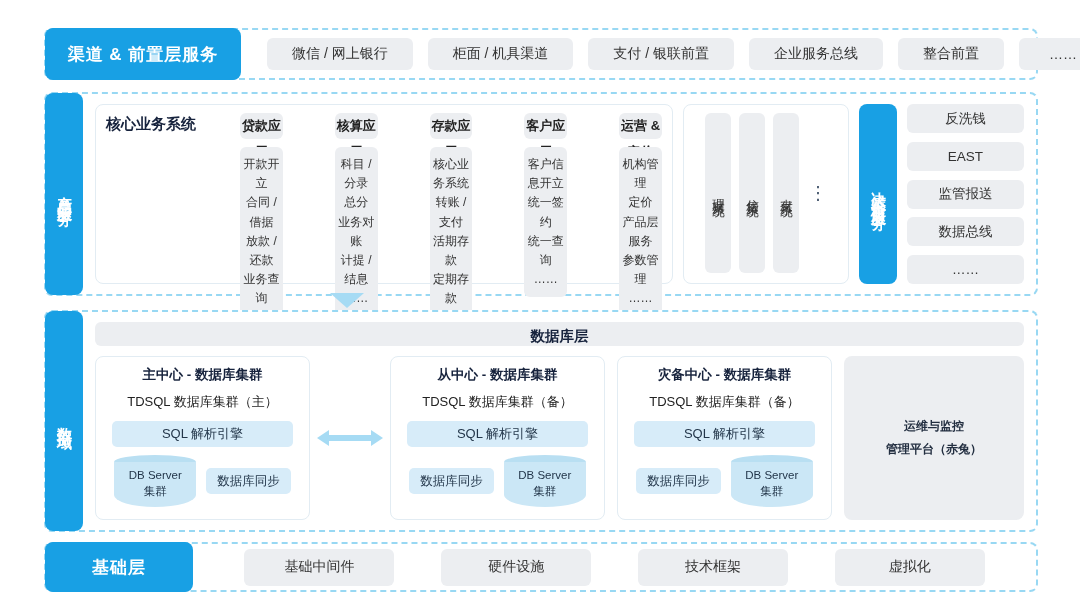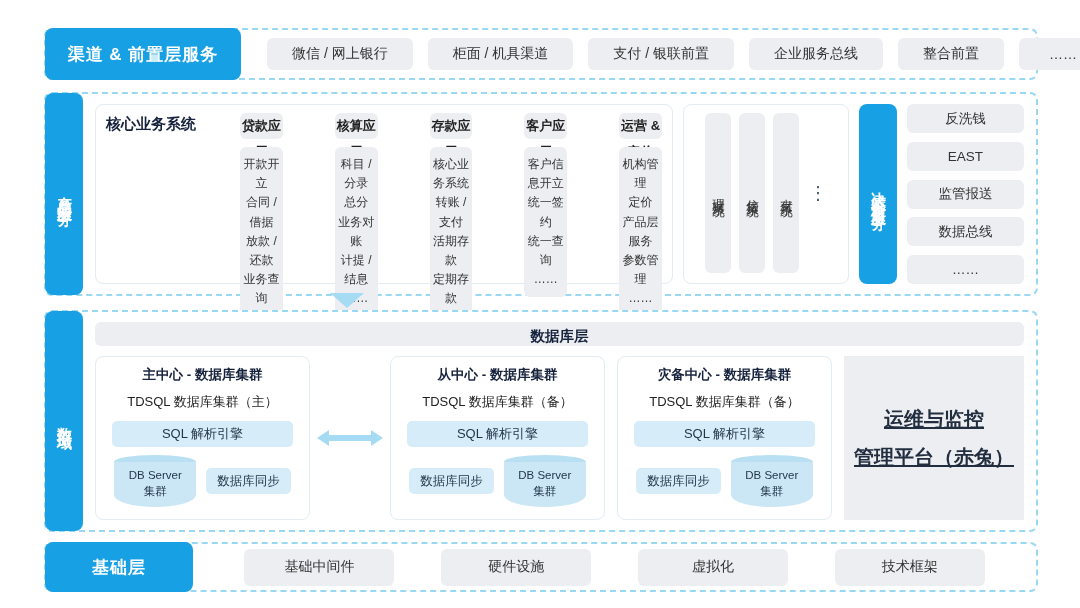--- a/index.html
+++ b/index.html
@@ -79,21 +79,21 @@
   .cluster-sub{text-align:center; font-size:13px; color:#222; margin-top:9px;}
   .engine{margin:10px 8px 0; height:26px; background:var(--bluepill); border-radius:5px; text-align:center; line-height:26px; font-size:13px; color:#23364a;}
   .cluster-bottom{flex:1; display:flex; align-items:center; justify-content:center; gap:10px; margin-top:4px;}
   .sync{height:26px; padding:0 11px; background:var(--bluepill); border-radius:5px; line-height:26px; font-size:12.5px; color:#23364a; white-space:nowrap;}
   .cyl{position:relative; width:82px; height:52px; flex:none;}
   .cyl-top{position:absolute; top:0; left:0; right:0; height:14px; border-radius:50%; background:#B9DFF2;}
   .cyl-bot{position:absolute; top:7px; left:0; right:0; bottom:0; background:#CBE7F6; border-radius:0 0 50% 50% / 0 0 12px 12px;}
   .cyl-label{position:relative; z-index:1; text-align:center; padding-top:13px; font-size:11.5px; line-height:1.35; color:#23364a; white-space:pre-line;}
   .arrowgap{width:80px; flex:none; display:flex; align-items:center; justify-content:center;}
   .gap12{width:12px; flex:none;}
-  .opsbox{flex:1; margin-left:12px; background:var(--gray); border-radius:0; display:flex; align-items:center; justify-content:center; text-align:center; font-size:20px; font-weight:bold; color:#222e40; line-height:1.9; white-space:pre-line;text-decoration:underline;}
+  .opsbox{flex:1; margin-left:12px; background:var(--gray); border-radius:8px; display:flex; align-items:center; justify-content:center; text-align:center; font-size:12px; font-weight:bold; color:#222e40; line-height:1.9; white-space:pre-line;}
 
   
   .band4{height:50px; align-items:center;}
   .band4 .blabel{width:148px; height:50px; margin:-1px 0 -1px -1px;}
   .infra-items{flex:1; display:flex; justify-content:space-around; align-items:center; padding:0 28px;}
   .ipill{width:150px; height:37px; background:var(--gray); border-radius:6px; display:flex; align-items:center; justify-content:center; font-size:14px; color:var(--text);}
 
   
   .down-arrow{
     position:absolute; left:330px; top:293px; width:0; height:0;
@@ -271,20 +271,20 @@
 
       </div>
     </div>
   </div>
 
   <div class="band band4">
     <div class="blabel">基础层</div>
     <div class="infra-items">
       <div class="ipill">基础中间件</div>
       <div class="ipill">硬件设施</div>
+      <div class="ipill">技术框架</div>
       <div class="ipill">虚拟化</div>
-      <div class="ipill">技术框架</div>
     </div>
   </div>
 
 </div>
 
 <div class="down-arrow"></div>
 
 </body></html>

